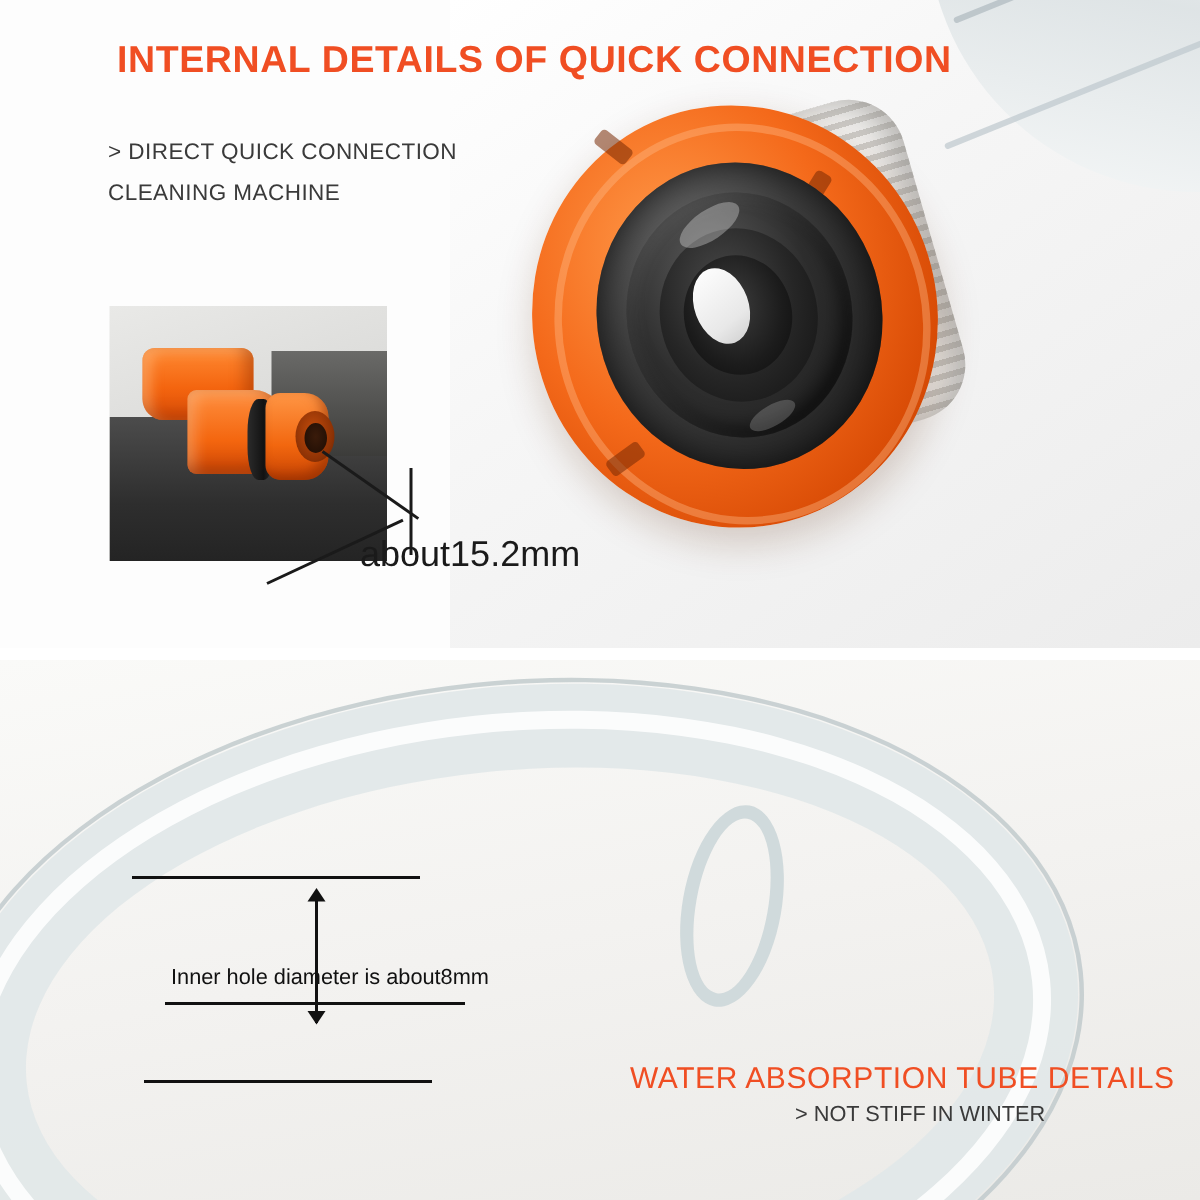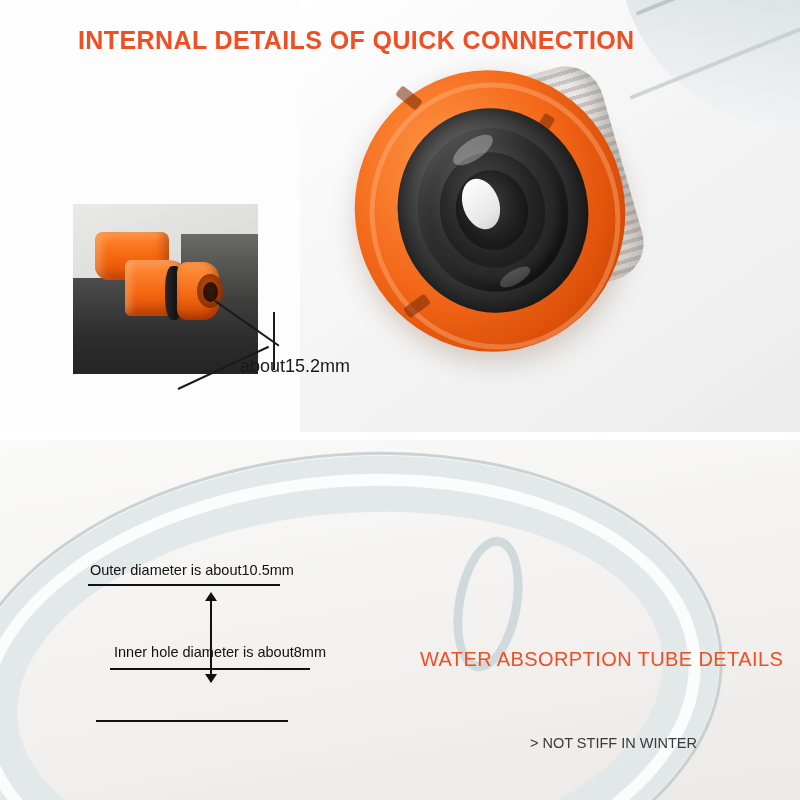--- a/index.html
+++ b/index.html
@@ -195,21 +195,21 @@
   #meas-vert {
     left: 273px;
     top: 312px;
     width: 2px;
     height: 58px;
   }
   .meas-label {
     position: absolute;
     left: 240px;
     top: 356px;
-    font-size: 18px;
+    font-size: 24px;
     color: #1a1a1a;
     white-space: nowrap;
   }
 
   
   #hero-photo {
     position: absolute;
     left: 300px;
     top: 0;
     width: 500px;
@@ -436,21 +436,21 @@
     color: #111111;
     white-space: nowrap;
   }
   #ann-text-1 { left: 90px; top: 562px; }
   #ann-text-2 { left: 114px; top: 644px; }
 
   
   .caption-title {
     position: absolute;
     left: 420px;
-    top: 648px;
+    top: 708px;
     font-size: 20px;
     color: #f04e23;
     letter-spacing: 0.4px;
     white-space: nowrap;
     text-align: center;
   }
   .caption-bullets {
     position: absolute;
     left: 530px;
     top: 730px;
@@ -486,20 +486,22 @@
       <div class="bore"></div>
       <div class="bore-inner"></div>
       <div class="bore-white"></div>
       <div class="spec-hl" style="left:150px; top:140px; width:46px; height:20px; transform:rotate(-34deg); opacity:.55;"></div>
       <div class="spec-hl" style="left:198px; top:270px; width:34px; height:14px; transform:rotate(-30deg); opacity:.35;"></div>
     </div>
 
     <div class="title">INTERNAL DETAILS OF QUICK CONNECTION</div>
 
     <div class="bullets">
+      <div class="bullet">&gt; DIRECT QUICK CONNECTION</div>
+      <div class="bullet">CLEANING MACHINE</div>
     </div>
 
     <div id="inset-photo">
       <div class="dark-block"></div>
       <div class="dark-block2"></div>
       <div class="nip-flange"></div>
       <div class="nip-shaft"></div>
       <div class="nip-ring"></div>
       <div class="nip-tip"></div>
       <div class="nip-hole-outer"></div>
@@ -516,21 +518,20 @@
   <div class="panel-divider"></div>
 
   <div class="panel" id="panel-bottom">
     <div class="tube-bg"></div>
     <div class="tube"></div>
     <div class="tube-outer-edge"></div>
     <div class="tube-inner-hl"></div>
     <div class="tube-cut"></div>
   </div>
 
-  <div class="ann-text" id="ann-text-1">Outer diameter is about10.5mm</div>
   <div class="ann-line" id="ann-line-1"></div>
   <div class="ann-text" id="ann-text-2">Inner hole diameter is about8mm</div>
   <div class="ann-line" id="ann-line-2"></div>
   <div class="ann-line" id="ann-line-3"></div>
   <div class="ann-vert" id="ann-vert-1"></div>
   <div class="arrow" id="arrow-up"></div>
   <div class="arrow" id="arrow-dn"></div>
 
   <div class="caption-title">WATER ABSORPTION TUBE DETAILS</div>
   <div class="caption-bullets">

